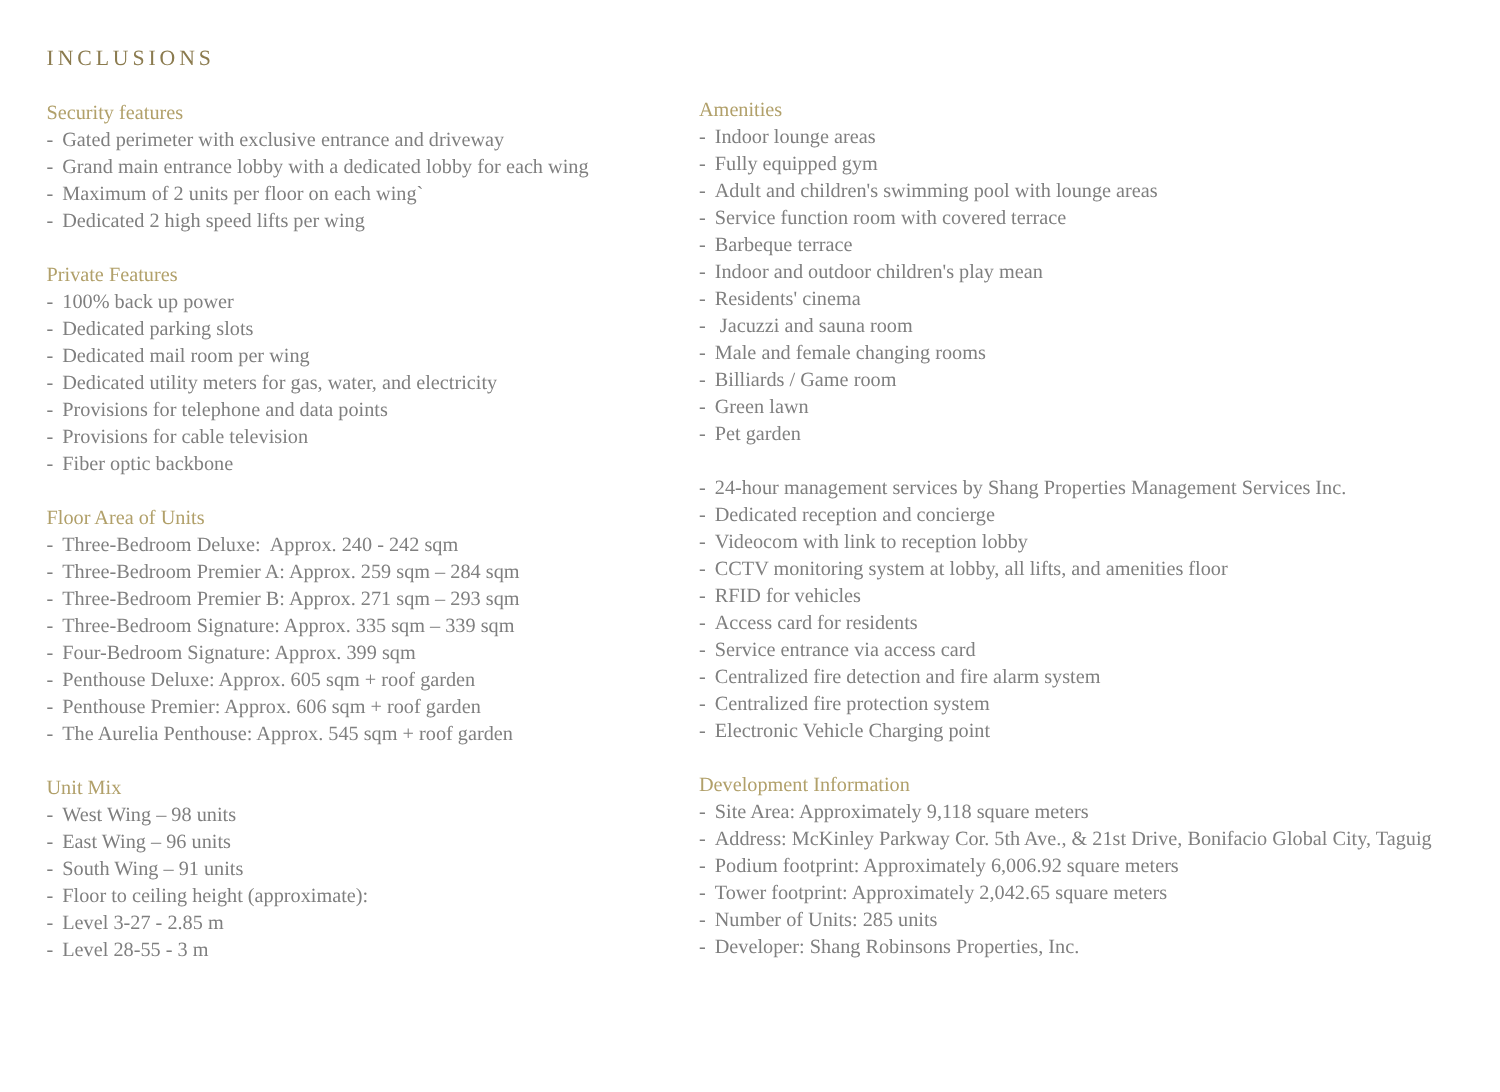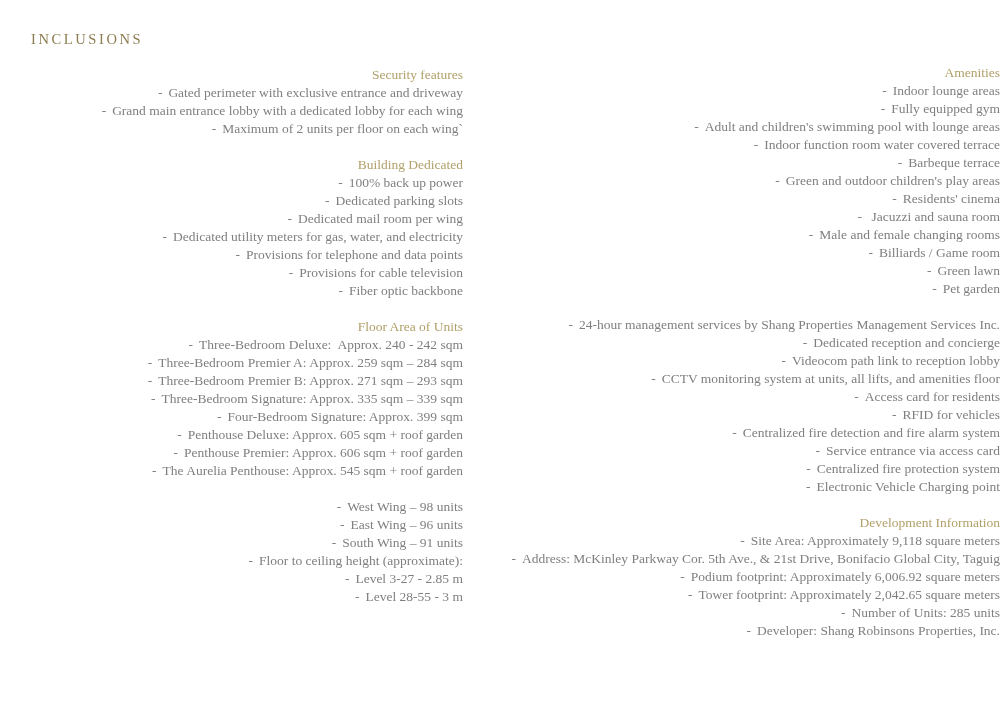--- a/index.html
+++ b/index.html
@@ -26,21 +26,20 @@
     top: 31px;
     margin: 0;
     font-size: 14.5px;
     font-weight: 400;
     letter-spacing: 2.6px;
     color: #8b7b4f;
     line-height: 16px;
   }
   .col {
     position: absolute;
-    text-align: right;
   }
   .col-left {
     left: 31px;
     top: 66px;
     width: 432px;
   }
   .col-right {
     left: 466px;
     top: 64px;
     width: 534px;
@@ -71,76 +70,78 @@
 <body>
 
 <div class="page">
   <h1 class="title">INCLUSIONS</h1>
   <div class="col col-left">
       <div class="section">
         <div class="section-heading">Security features</div>
         <div class="line"><span class="bullet">-</span><span class="line-text">Gated perimeter with exclusive entrance and driveway</span></div>
         <div class="line"><span class="bullet">-</span><span class="line-text">Grand main entrance lobby with a dedicated lobby for each wing</span></div>
         <div class="line"><span class="bullet">-</span><span class="line-text">Maximum of 2 units per floor on each wing`</span></div>
+        <div class="line"><span class="bullet">-</span><span class="line-text">Dedicated 2 high speed lifts per wing</span></div>
       </div>
       <div class="section">
-        <div class="section-heading">Building Dedicated</div>
+        <div class="section-heading">Private Features</div>
         <div class="line"><span class="bullet">-</span><span class="line-text">100% back up power</span></div>
         <div class="line"><span class="bullet">-</span><span class="line-text">Dedicated parking slots</span></div>
         <div class="line"><span class="bullet">-</span><span class="line-text">Dedicated mail room per wing</span></div>
         <div class="line"><span class="bullet">-</span><span class="line-text">Dedicated utility meters for gas, water, and electricity</span></div>
         <div class="line"><span class="bullet">-</span><span class="line-text">Provisions for telephone and data points</span></div>
         <div class="line"><span class="bullet">-</span><span class="line-text">Provisions for cable television</span></div>
         <div class="line"><span class="bullet">-</span><span class="line-text">Fiber optic backbone</span></div>
       </div>
       <div class="section">
         <div class="section-heading">Floor Area of Units</div>
         <div class="line"><span class="bullet">-</span><span class="line-text">Three-Bedroom Deluxe:  Approx. 240 - 242 sqm</span></div>
         <div class="line"><span class="bullet">-</span><span class="line-text">Three-Bedroom Premier A: Approx. 259 sqm – 284 sqm</span></div>
         <div class="line"><span class="bullet">-</span><span class="line-text">Three-Bedroom Premier B: Approx. 271 sqm – 293 sqm</span></div>
         <div class="line"><span class="bullet">-</span><span class="line-text">Three-Bedroom Signature: Approx. 335 sqm – 339 sqm</span></div>
         <div class="line"><span class="bullet">-</span><span class="line-text">Four-Bedroom Signature: Approx. 399 sqm</span></div>
         <div class="line"><span class="bullet">-</span><span class="line-text">Penthouse Deluxe: Approx. 605 sqm + roof garden</span></div>
         <div class="line"><span class="bullet">-</span><span class="line-text">Penthouse Premier: Approx. 606 sqm + roof garden</span></div>
         <div class="line"><span class="bullet">-</span><span class="line-text">The Aurelia Penthouse: Approx. 545 sqm + roof garden</span></div>
       </div>
       <div class="section">
+        <div class="section-heading">Unit Mix</div>
         <div class="line"><span class="bullet">-</span><span class="line-text">West Wing – 98 units</span></div>
         <div class="line"><span class="bullet">-</span><span class="line-text">East Wing – 96 units</span></div>
         <div class="line"><span class="bullet">-</span><span class="line-text">South Wing – 91 units</span></div>
         <div class="line"><span class="bullet">-</span><span class="line-text">Floor to ceiling height (approximate):</span></div>
         <div class="line"><span class="bullet">-</span><span class="line-text">Level 3-27 - 2.85 m</span></div>
         <div class="line"><span class="bullet">-</span><span class="line-text">Level 28-55 - 3 m</span></div>
       </div>
     </div>
   <div class="col col-right">
       <div class="section">
         <div class="section-heading">Amenities</div>
         <div class="line"><span class="bullet">-</span><span class="line-text">Indoor lounge areas</span></div>
         <div class="line"><span class="bullet">-</span><span class="line-text">Fully equipped gym</span></div>
         <div class="line"><span class="bullet">-</span><span class="line-text">Adult and children's swimming pool with lounge areas</span></div>
-        <div class="line"><span class="bullet">-</span><span class="line-text">Indoor function room water covered terrace</span></div>
+        <div class="line"><span class="bullet">-</span><span class="line-text">Service function room with covered terrace</span></div>
         <div class="line"><span class="bullet">-</span><span class="line-text">Barbeque terrace</span></div>
-        <div class="line"><span class="bullet">-</span><span class="line-text">Green and outdoor children's play areas</span></div>
+        <div class="line"><span class="bullet">-</span><span class="line-text">Indoor and outdoor children's play mean</span></div>
         <div class="line"><span class="bullet">-</span><span class="line-text">Residents' cinema</span></div>
         <div class="line"><span class="bullet">-</span><span class="line-text"> Jacuzzi and sauna room</span></div>
         <div class="line"><span class="bullet">-</span><span class="line-text">Male and female changing rooms</span></div>
         <div class="line"><span class="bullet">-</span><span class="line-text">Billiards / Game room</span></div>
         <div class="line"><span class="bullet">-</span><span class="line-text">Green lawn</span></div>
         <div class="line"><span class="bullet">-</span><span class="line-text">Pet garden</span></div>
       </div>
       <div class="section">
         <div class="line"><span class="bullet">-</span><span class="line-text">24-hour management services by Shang Properties Management Services Inc.</span></div>
         <div class="line"><span class="bullet">-</span><span class="line-text">Dedicated reception and concierge</span></div>
-        <div class="line"><span class="bullet">-</span><span class="line-text">Videocom path link to reception lobby</span></div>
-        <div class="line"><span class="bullet">-</span><span class="line-text">CCTV monitoring system at units, all lifts, and amenities floor</span></div>
+        <div class="line"><span class="bullet">-</span><span class="line-text">Videocom with link to reception lobby</span></div>
+        <div class="line"><span class="bullet">-</span><span class="line-text">CCTV monitoring system at lobby, all lifts, and amenities floor</span></div>
+        <div class="line"><span class="bullet">-</span><span class="line-text">RFID for vehicles</span></div>
         <div class="line"><span class="bullet">-</span><span class="line-text">Access card for residents</span></div>
-        <div class="line"><span class="bullet">-</span><span class="line-text">RFID for vehicles</span></div>
+        <div class="line"><span class="bullet">-</span><span class="line-text">Service entrance via access card</span></div>
         <div class="line"><span class="bullet">-</span><span class="line-text">Centralized fire detection and fire alarm system</span></div>
-        <div class="line"><span class="bullet">-</span><span class="line-text">Service entrance via access card</span></div>
         <div class="line"><span class="bullet">-</span><span class="line-text">Centralized fire protection system</span></div>
         <div class="line"><span class="bullet">-</span><span class="line-text">Electronic Vehicle Charging point</span></div>
       </div>
       <div class="section">
         <div class="section-heading">Development Information</div>
         <div class="line"><span class="bullet">-</span><span class="line-text">Site Area: Approximately 9,118 square meters</span></div>
         <div class="line"><span class="bullet">-</span><span class="line-text">Address: McKinley Parkway Cor. 5th Ave., &amp; 21st Drive, Bonifacio Global City, Taguig</span></div>
         <div class="line"><span class="bullet">-</span><span class="line-text">Podium footprint: Approximately 6,006.92 square meters</span></div>
         <div class="line"><span class="bullet">-</span><span class="line-text">Tower footprint: Approximately 2,042.65 square meters</span></div>
         <div class="line"><span class="bullet">-</span><span class="line-text">Number of Units: 285 units</span></div>

